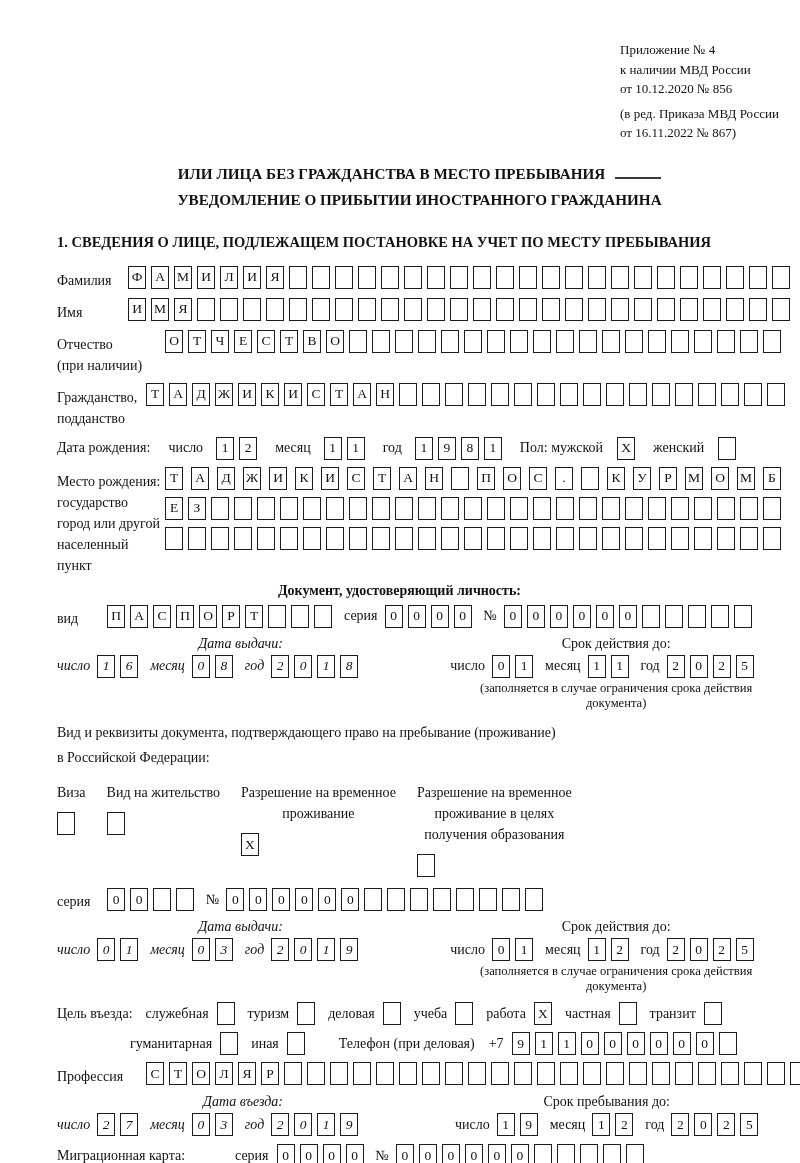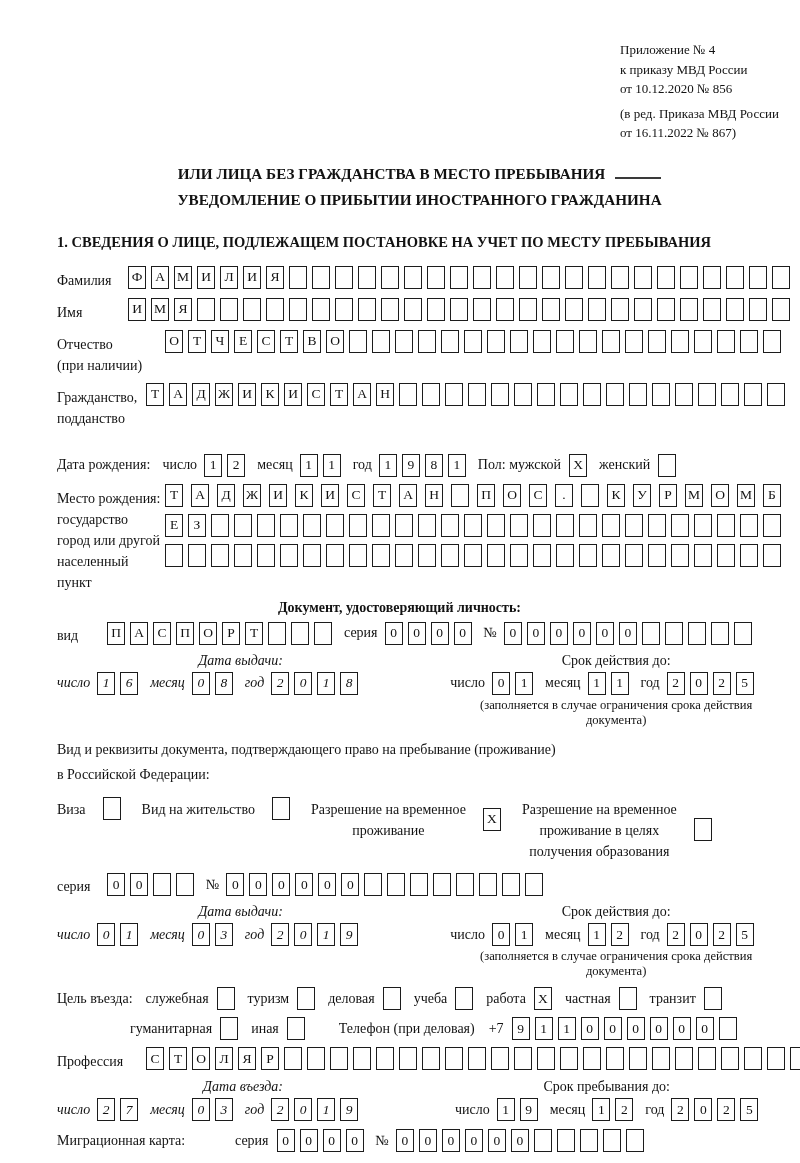--- a/index.html
+++ b/index.html
@@ -48,39 +48,39 @@
 
   .dpair { display:flex; margin:4px 0 2px; }
   .dcol.left { width:372px;font-style:italic; }
   .dcol.right { margin-left:26px; }
   .dhead { text-align:center; margin-bottom:3px; }
   .dnote { font-size:12.6px; margin-top:3px; text-align:center; }
 
   .intro { margin-top:9px; line-height:1.8; }
 
   .permit-row { display:flex; align-items:flex-start; margin:10px 0 10px; }
-  .popt { display:flex; align-items:center; gap:17px; }
+  .popt { display:flex; align-items:flex-start; gap:9px;flex-direction:column; }
   .popt + .popt { margin-left:21px; }
   .plab { line-height:1.5; padding-top:2px; }
   .plab.center { text-align:center; }
 
   .opt { display:flex; align-items:center; }
   .opt .olab { margin:0 8px 0 13px; }
   .line2 { margin-left:73px; }
   .tel-label { margin-left:34px; margin-right:14px; }
   .prefix { margin-right:8px; }
 </style>
 </head>
 <body>
 
 <div class="page">
 
   <div class="appendix">
     <div>Приложение № 4</div>
-    <div>к приказу МВД России</div>
+    <div>к наличии МВД России</div>
     <div>от 10.12.2020 № 856</div>
     <div class="rev">(в ред. Приказа МВД России</div>
     <div>от 16.11.2022 № 867)</div>
   </div>
 
 
   <div class="title">
     <div>
       <span>ИЛИ ЛИЦА БЕЗ ГРАЖДАНСТВА В МЕСТО ПРЕБЫВАНИЯ</span><span class="blank"></span>
     </div>
@@ -225,21 +225,21 @@
         <span class="cell">&nbsp;</span>
         <span class="cell">&nbsp;</span>
         <span class="cell">&nbsp;</span>
         <span class="cell">&nbsp;</span>
         <span class="cell">&nbsp;</span>
         <span class="cell">&nbsp;</span>
         <span class="cell">&nbsp;</span>
       </span>
   </div>
 
-  <div class="frow inline" style="margin-top:25px;">
+  <div class="frow inline" style="margin-top:8px;gap:6px;">
     <span>Дата рождения:</span>
     <span class="dl">число</span>
     <span class="cells">
         <span class="cell">1</span>
         <span class="cell">2</span>
       </span>
     <span class="dl">месяц</span>
     <span class="cells">
         <span class="cell">1</span>
         <span class="cell">1</span>

